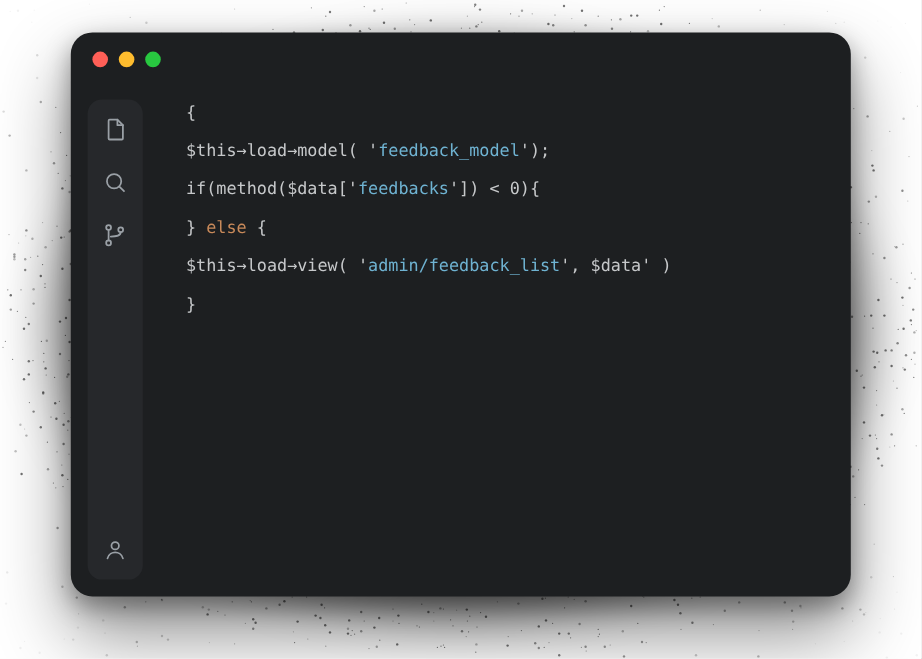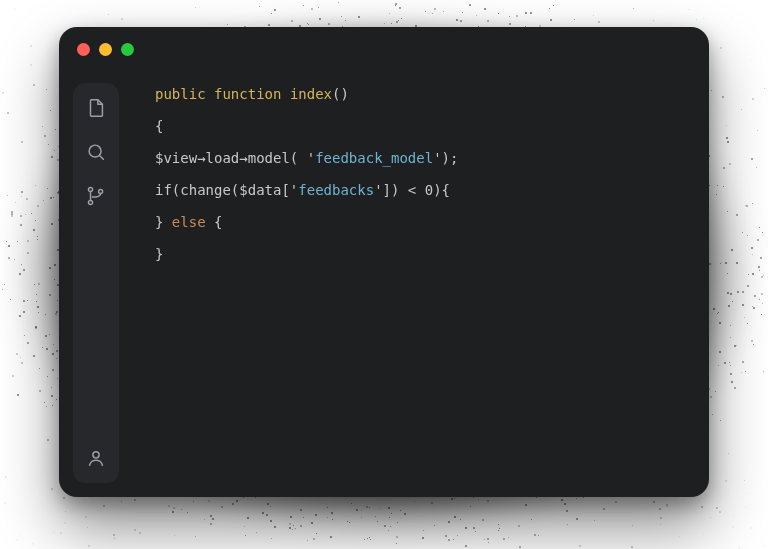--- a/index.html
+++ b/index.html
@@ -962,21 +962,21 @@
       <div class="spacer"></div>
       <div class="icon" style="margin-bottom:14px;">
         <svg viewBox="0 0 24 24">
             <circle cx="12" cy="8.5" r="3.4"></circle>
             <path d="M5 20c1-4 4.5-5.5 7-5.5S18 16 19 20"></path>
           </svg>
       </div>
     </div>
 
     <div class="editor" id="editor">
-        <div class="line"><span class="t-key">public</span><span class="t-plain"> </span><span class="t-key">function</span><span class="t-plain"> </span><span class="t-fn">index</span><span class="t-punc">()</span></div>
         <div class="line"><span class="t-punc">{</span></div>
-        <div class="line"><span class="t-plain">$view→load→model( '</span><span class="t-str">feedback_model</span><span class="t-plain">');</span></div>
-        <div class="line"><span class="t-plain">if(change($data['</span><span class="t-str">feedbacks</span><span class="t-plain">']) &lt; 0){</span></div>
+        <div class="line"><span class="t-plain">$this→load→model( '</span><span class="t-str">feedback_model</span><span class="t-plain">');</span></div>
+        <div class="line"><span class="t-plain">if(method($data['</span><span class="t-str">feedbacks</span><span class="t-plain">']) &lt; 0){</span></div>
         <div class="line"><span class="t-punc">} </span><span class="t-kw">else</span><span class="t-punc"> {</span></div>
+        <div class="line"><span class="t-plain">$this→load→view( '</span><span class="t-str">admin/feedback_list</span><span class="t-plain">', $data' )</span></div>
         <div class="line"><span class="t-punc">}</span></div>
       </div>
   </div>
 </div>
 
 </body></html>

